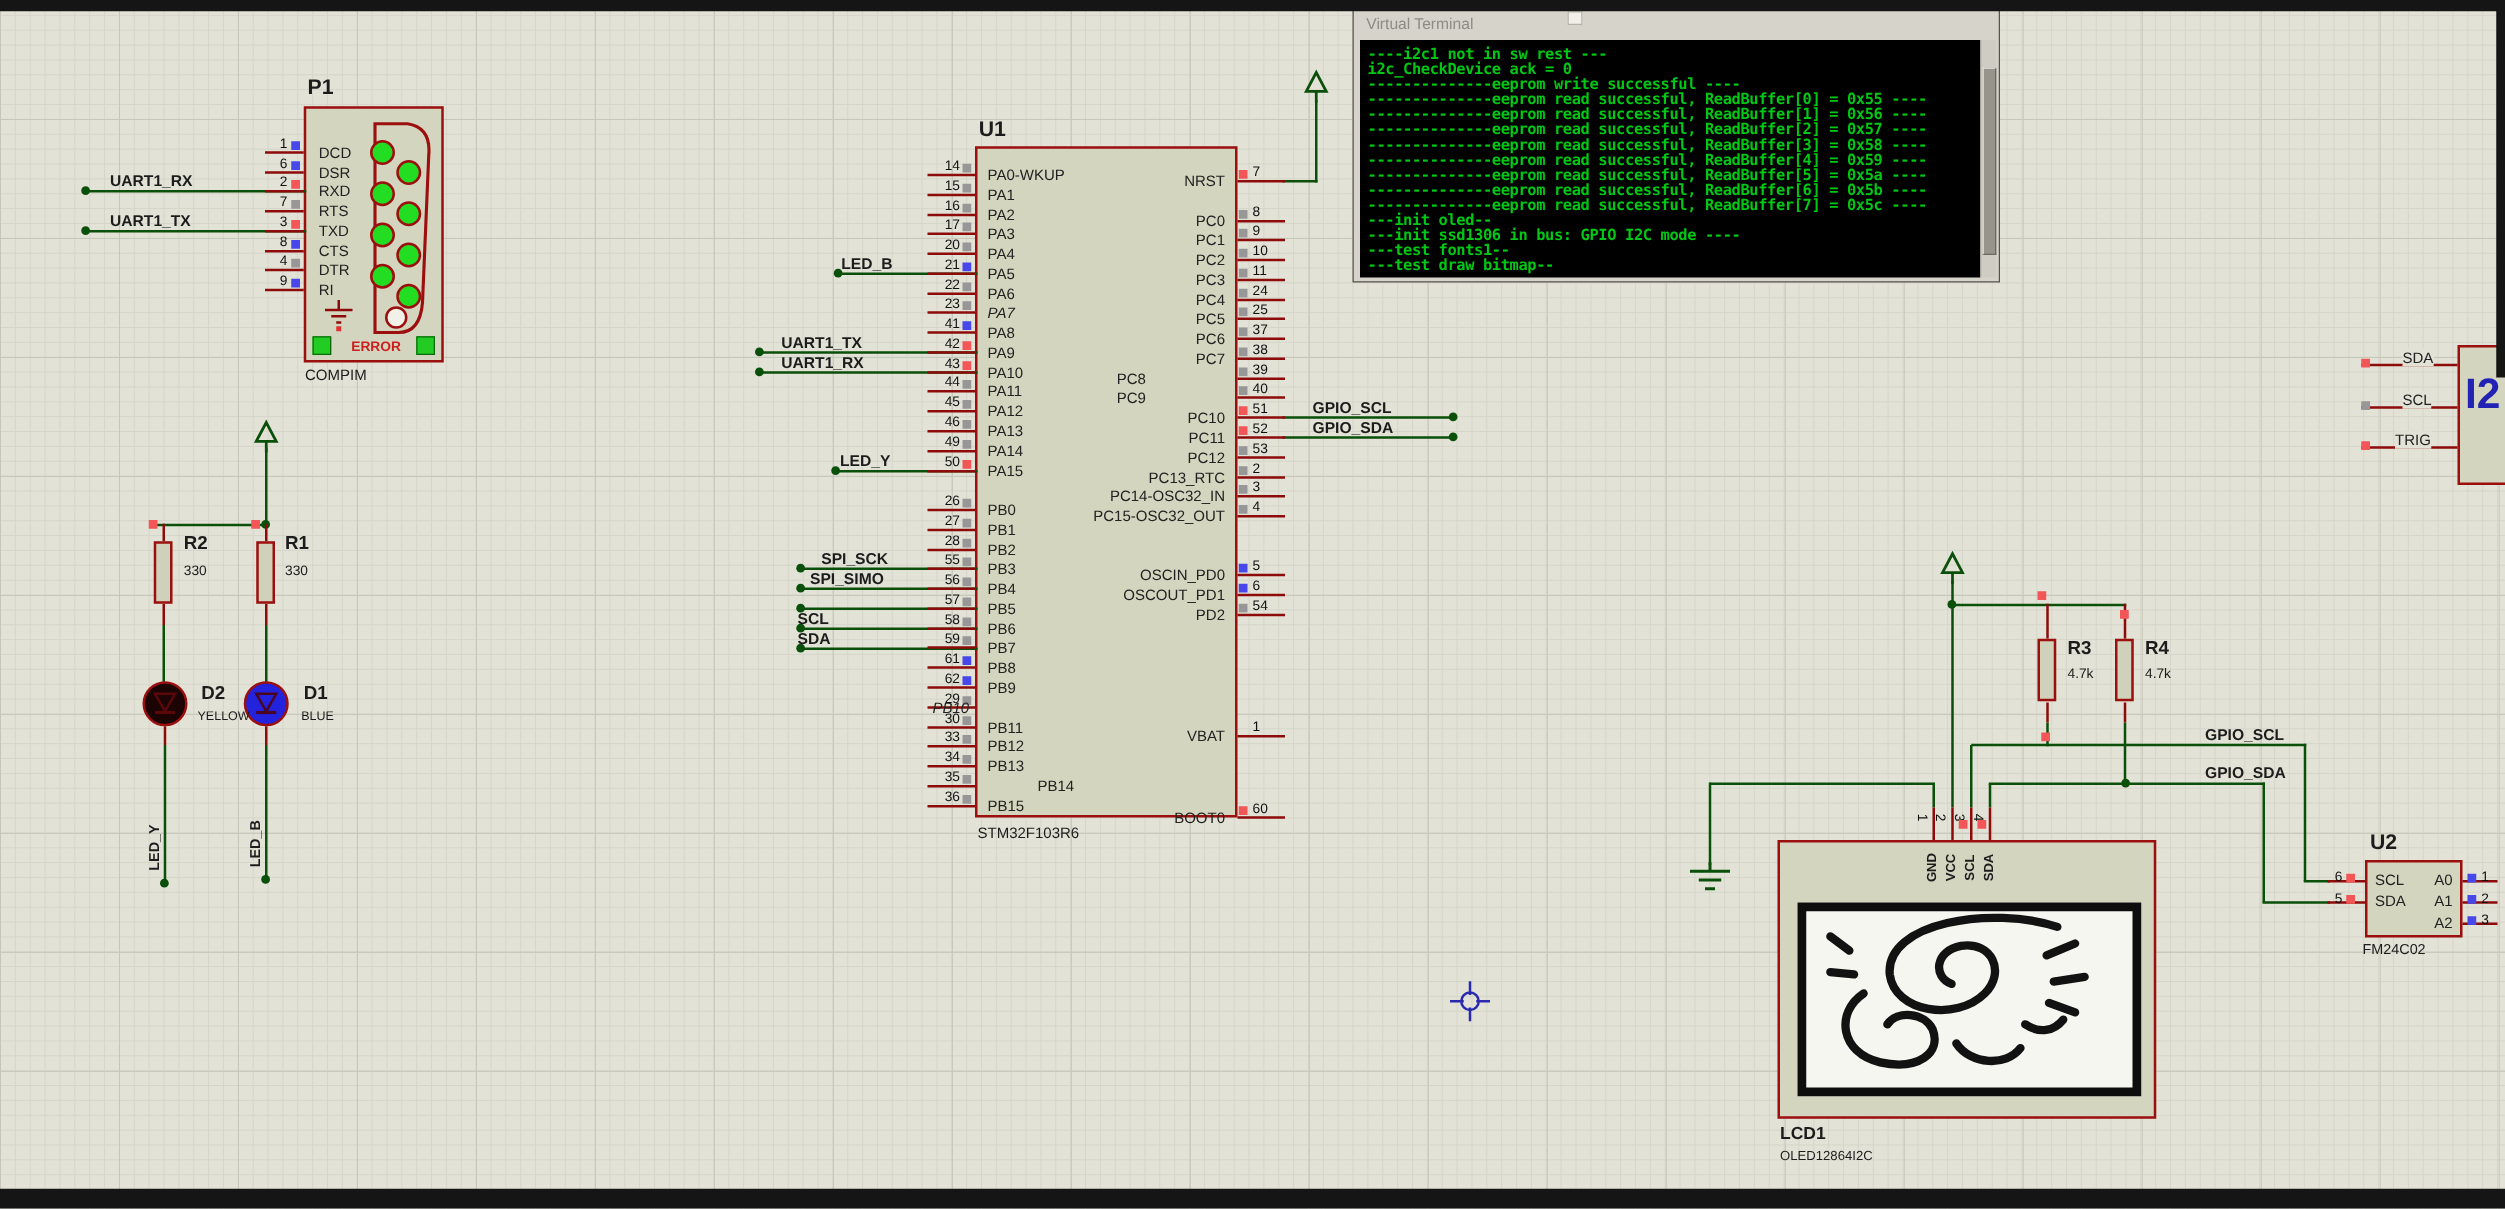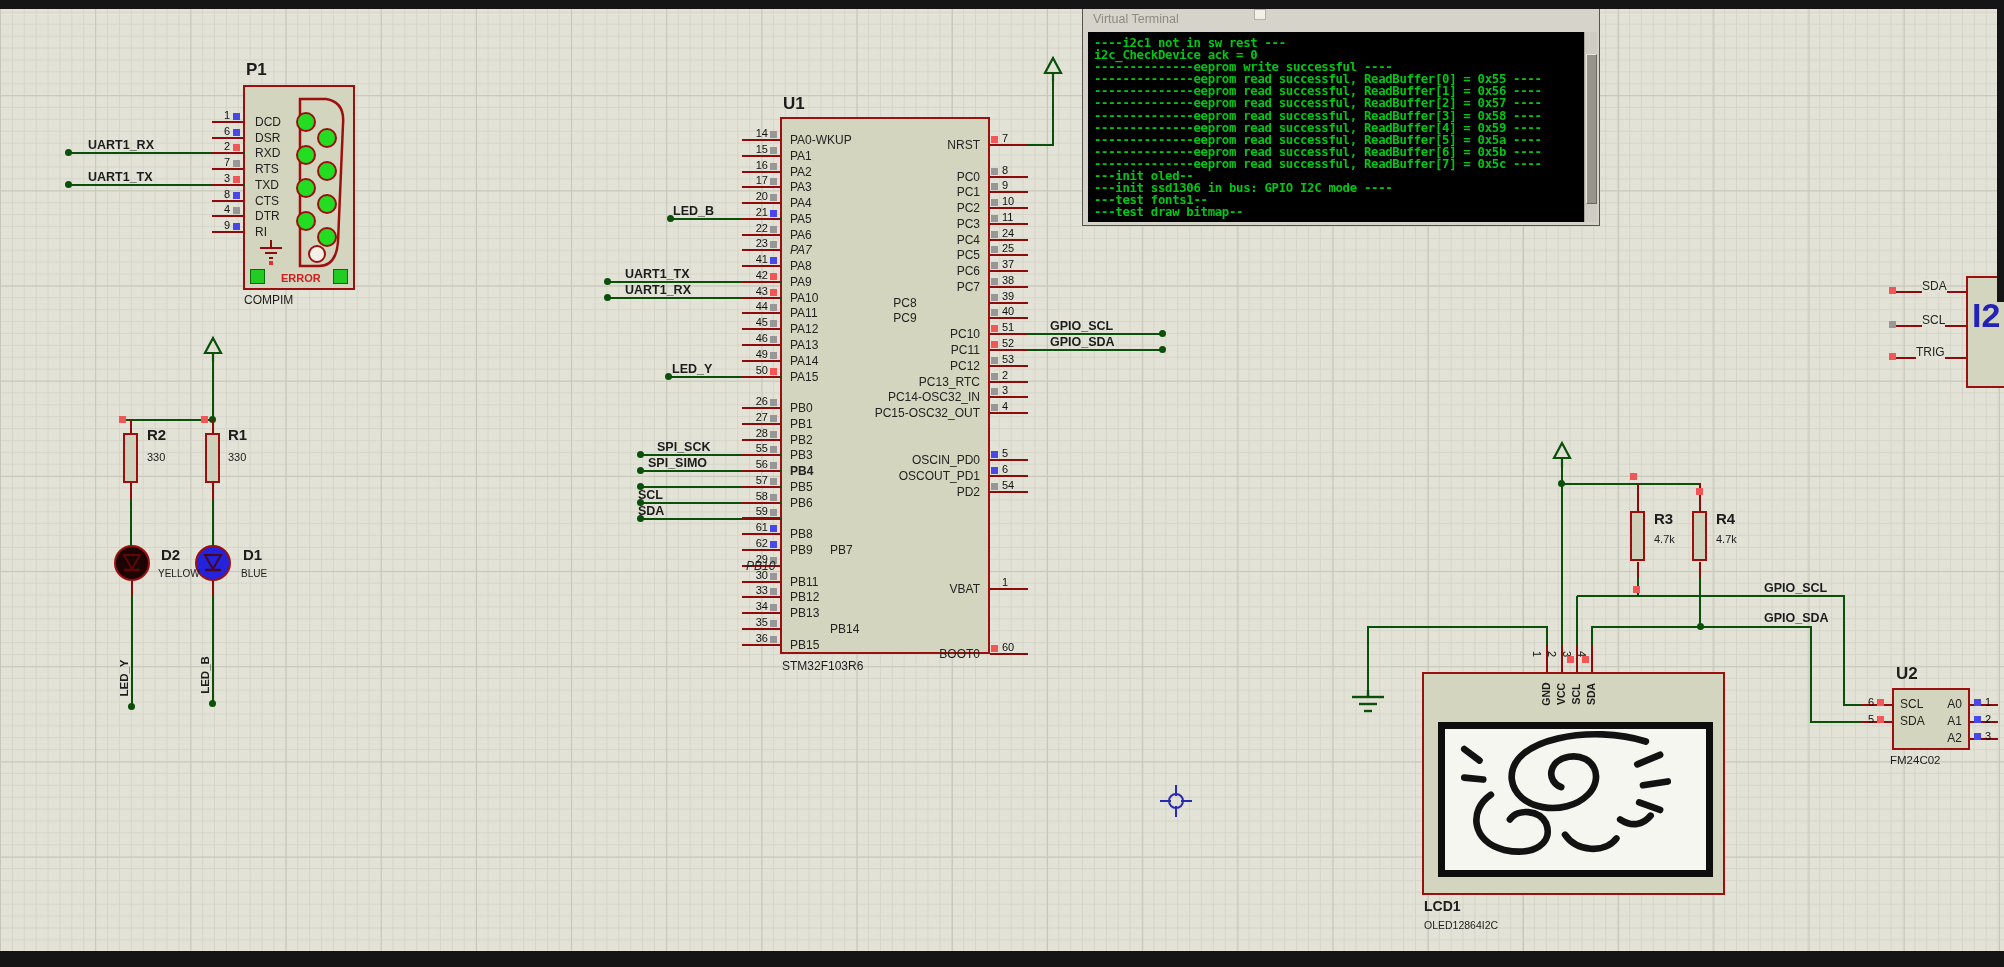--- a/index.html
+++ b/index.html
@@ -402,33 +402,33 @@
     <div class="pnum" style="left: 730px; top: 427px; width: 38px; text-align: right;">28</div>
     <div class="msq m-gray" style="left: 770px; top: 431px;"></div>
     <div class="pinlbl" style="left: 790px; top: 433px;">PB2</div>
     <div class="ph" style="left: 742px; top: 454px; width: 38px;"></div>
     <div class="pnum" style="left: 730px; top: 442px; width: 38px; text-align: right;">55</div>
     <div class="msq m-gray" style="left: 770px; top: 446px;"></div>
     <div class="pinlbl" style="left: 790px; top: 448px;">PB3</div>
     <div class="ph" style="left: 742px; top: 470px; width: 38px;"></div>
     <div class="pnum" style="left: 730px; top: 458px; width: 38px; text-align: right;">56</div>
     <div class="msq m-gray" style="left: 770px; top: 462px;"></div>
-    <div class="pinlbl" style="left: 790px; top: 464px; font-weight: bold;">PB4</div>
+    <div class="pinlbl" style="left: 790px; top: 464px;">PB4</div>
     <div class="ph" style="left: 742px; top: 486px; width: 38px;"></div>
     <div class="pnum" style="left: 730px; top: 474px; width: 38px; text-align: right;">57</div>
     <div class="msq m-gray" style="left: 770px; top: 478px;"></div>
     <div class="pinlbl" style="left: 790px; top: 480px;">PB5</div>
     <div class="ph" style="left: 742px; top: 502px; width: 38px;"></div>
     <div class="pnum" style="left: 730px; top: 490px; width: 38px; text-align: right;">58</div>
     <div class="msq m-gray" style="left: 770px; top: 494px;"></div>
     <div class="pinlbl" style="left: 790px; top: 496px;">PB6</div>
     <div class="ph" style="left: 742px; top: 517px; width: 38px;"></div>
     <div class="pnum" style="left: 730px; top: 505px; width: 38px; text-align: right;">59</div>
     <div class="msq m-gray" style="left: 770px; top: 509px;"></div>
-    <div class="pinlbl" style="left: 830px; top: 511px; margin-top: 32px;">PB7</div>
+    <div class="pinlbl" style="left: 790px; top: 511px;">PB7</div>
     <div class="ph" style="left: 742px; top: 533px; width: 38px;"></div>
     <div class="pnum" style="left: 730px; top: 521px; width: 38px; text-align: right;">61</div>
     <div class="msq m-blue" style="left: 770px; top: 525px;"></div>
     <div class="pinlbl" style="left: 790px; top: 527px;">PB8</div>
     <div class="ph" style="left: 742px; top: 549px; width: 38px;"></div>
     <div class="pnum" style="left: 730px; top: 537px; width: 38px; text-align: right;">62</div>
     <div class="msq m-blue" style="left: 770px; top: 541px;"></div>
     <div class="pinlbl" style="left: 790px; top: 543px;">PB9</div>
     <div class="ph" style="left: 742px; top: 565px; width: 38px;"></div>
     <div class="pnum" style="left: 730px; top: 553px; width: 38px; text-align: right;">29</div>

